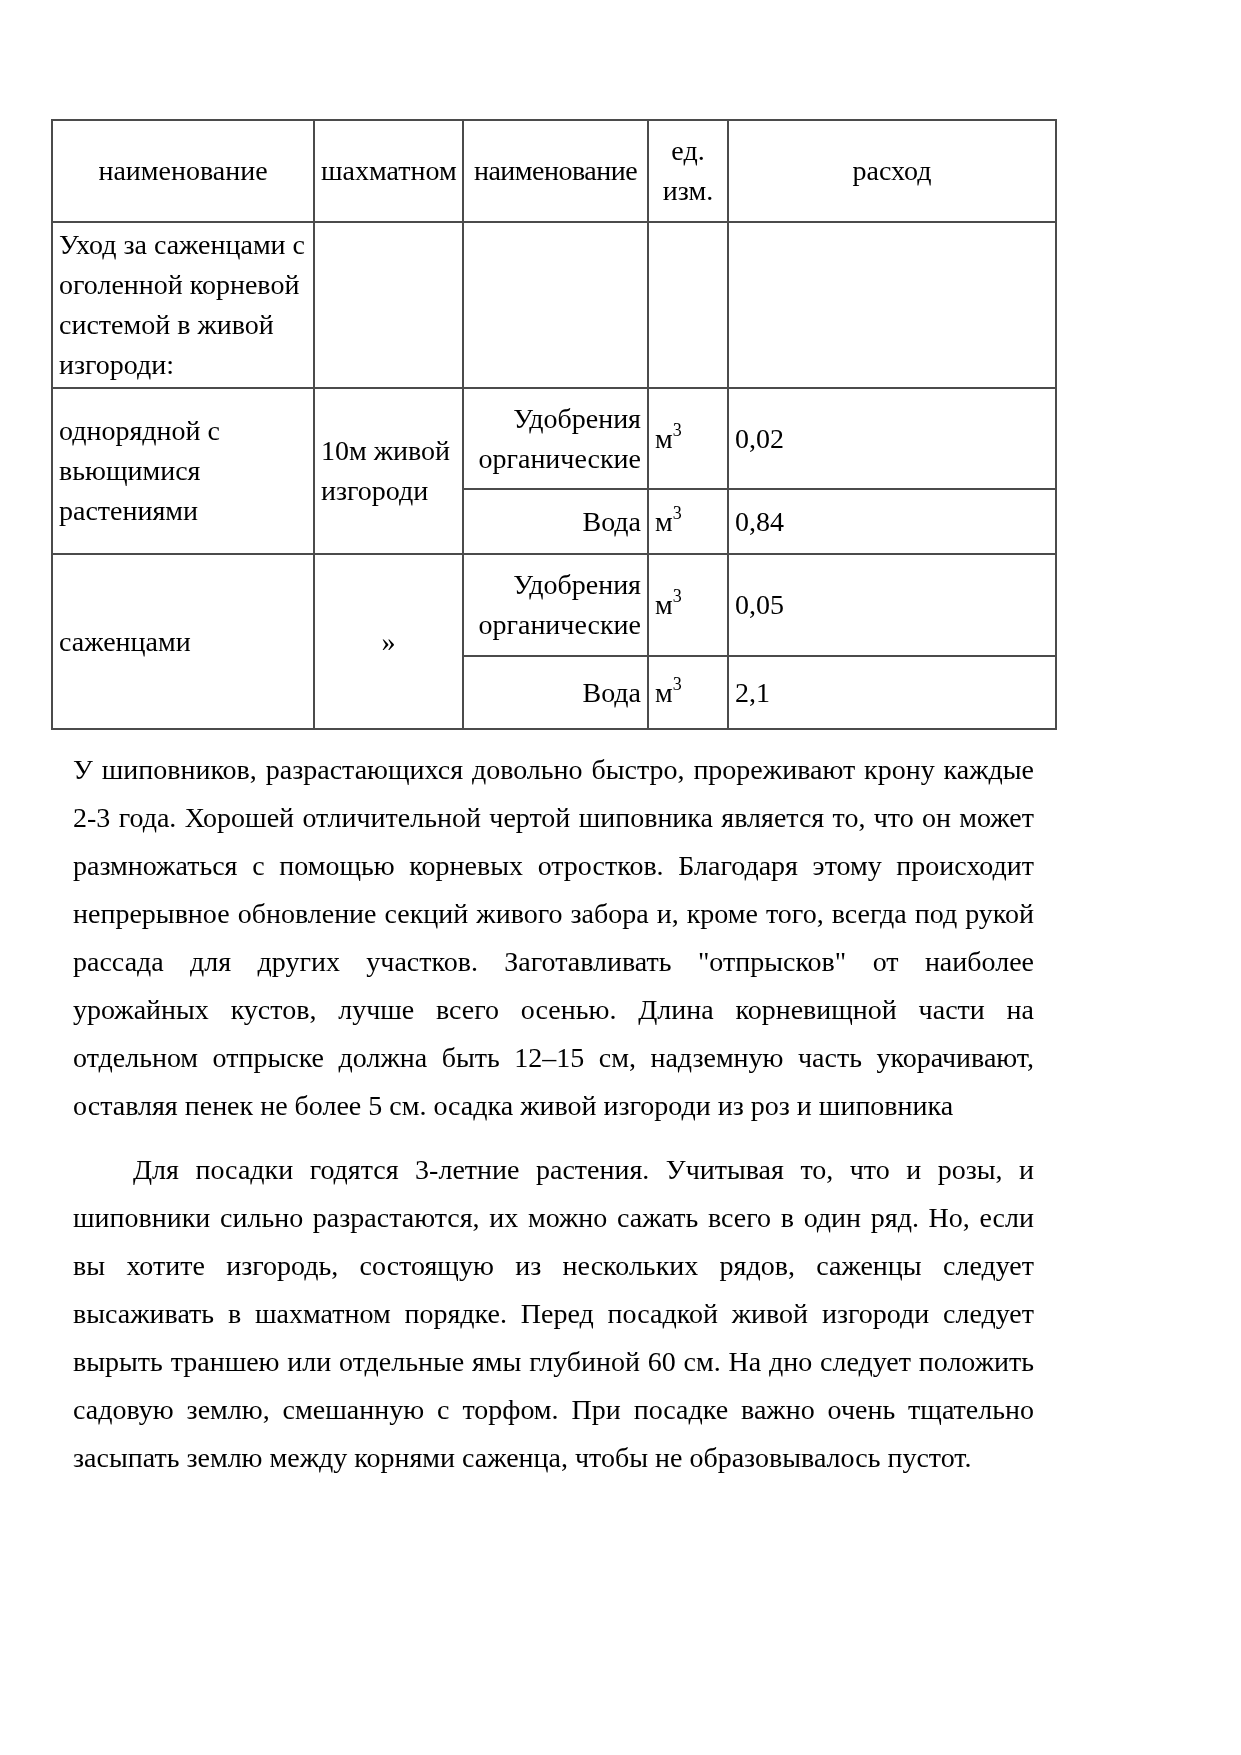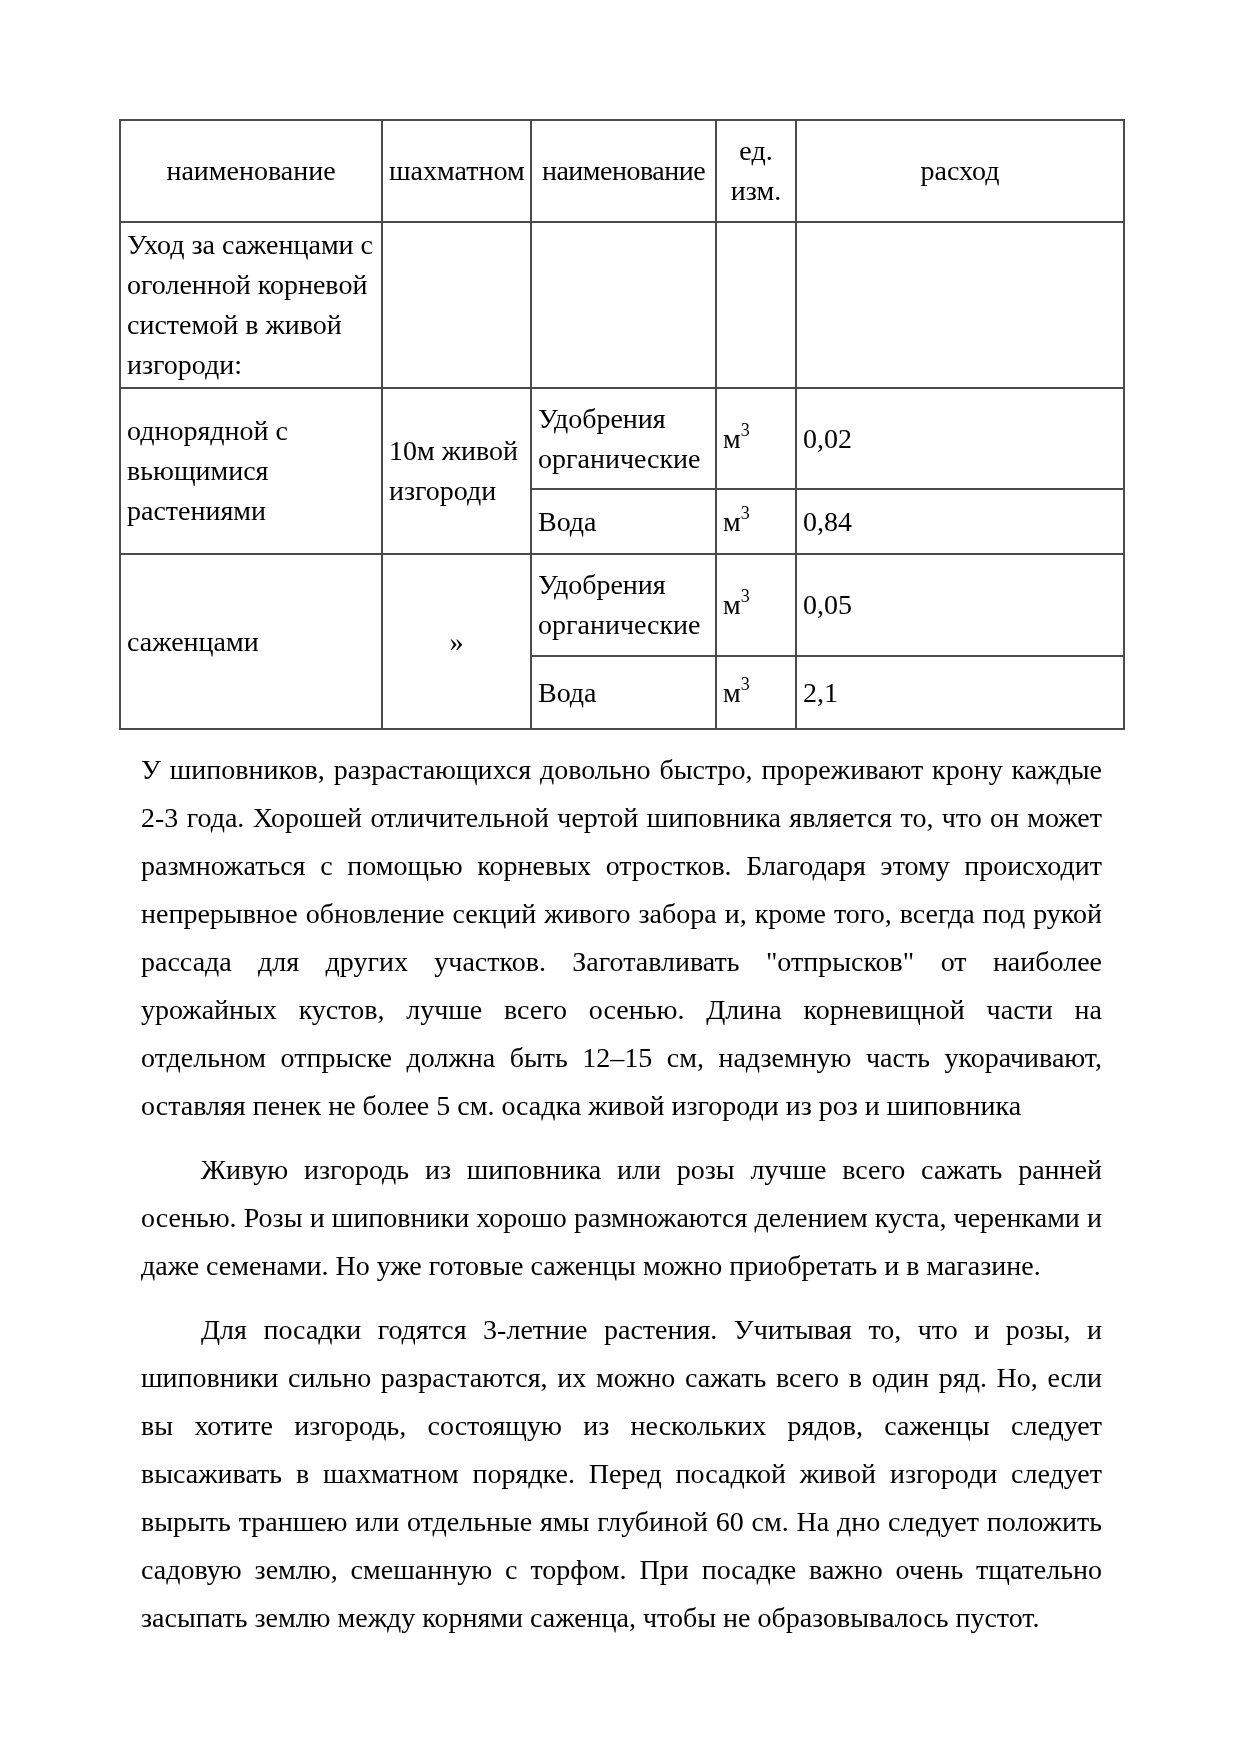--- a/index.html
+++ b/index.html
@@ -10,21 +10,21 @@
     width: 1241px;
     height: 1755px;
     background: #ffffff;
     color: #000000;
     font-family: "Liberation Serif", "DejaVu Serif", serif;
   }
   .page {
     box-sizing: border-box;
     width: 1241px;
     min-height: 1755px;
-    padding: 119px 113px 40px 119px;
+    padding: 119px 113px 40px 51px;
   }
 
   
   table.materials {
     border-collapse: collapse;
     table-layout: fixed;
     width: 1004px;
     font-size: 28px;
   }
   table.materials th,
@@ -53,21 +53,21 @@
   td.measurer-cell {
     text-align: left;
     vertical-align: middle;
     margin-left: 36px;
   }
   td.measurer-ditto {
     text-align: center;
     vertical-align: middle;
   }
   td.mat-cell {
-    text-align: left;
+    text-align: right;
     vertical-align: bottom;
     padding-bottom: 4px;
     border-radius: 15px;
   }
   td.unit-cell,
   td.value-cell {
   }
   td.va-bottom {
     vertical-align: bottom;
     padding-bottom: 4px;
@@ -148,17 +148,16 @@
       <tr style="height:73px">
         <td class="mat-cell">Вода</td>
         <td class="unit-cell va-bottom"><span>м</span><sup class="unit-sup">3</sup></td>
         <td class="value-cell va-bottom">2,1</td>
       </tr>
     </tbody>
   </table>
 
   <div class="bodytext">
     <p>У шиповников, разрастающихся довольно быстро, прореживают крону каждые 2-3 года. Хорошей отличительной чертой шиповника является то, что он может размножаться с помощью корневых отростков. Благодаря этому происходит непрерывное обновление секций живого забора и, кроме того, всегда под рукой рассада для других участков. Заготавливать "отпрысков" от наиболее урожайных кустов, лучше всего осенью. Длина корневищной части на отдельном отпрыске должна быть 12–15 см, надземную часть укорачивают, оставляя пенек не более 5 см. осадка живой изгороди из роз и шиповника</p>
-    <p class="p-indent">Живую изгородь из шиповника или розы лучше всего сажать ранней осенью. Розы и шиповники хорошо размножаются делением куста, черенками и даже семенами. Но уже готовые саженцы можно приобретать и в магазине.</p>
     <p class="p-indent">Для посадки годятся 3-летние растения. Учитывая то, что и розы, и шиповники сильно разрастаются, их можно сажать всего в один ряд. Но, если вы хотите изгородь, состоящую из нескольких рядов, саженцы следует высаживать в шахматном порядке. Перед посадкой живой изгороди следует вырыть траншею или отдельные ямы глубиной 60 см. На дно следует положить садовую землю, смешанную с торфом. При посадке важно очень тщательно засыпать землю между корнями саженца, чтобы не образовывалось пустот.</p>
   </div>
 
 </div>
 
 </body></html>

